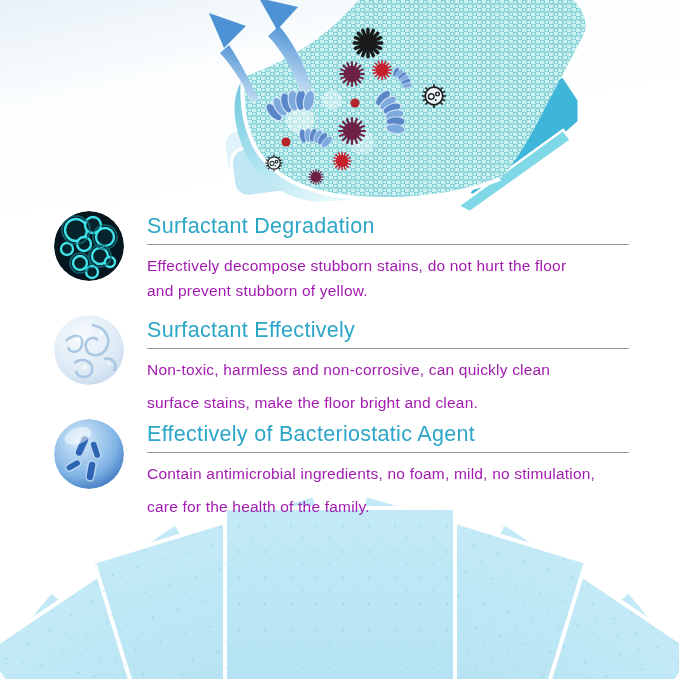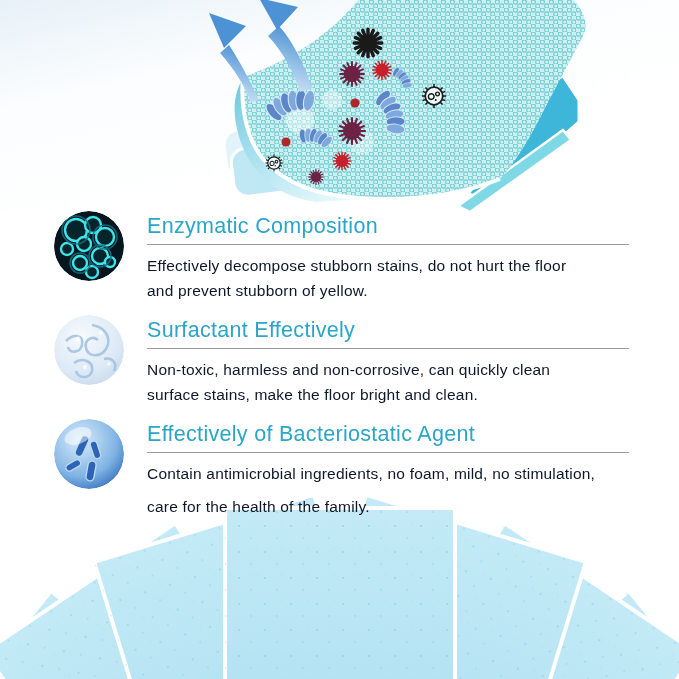--- a/index.html
+++ b/index.html
@@ -17,21 +17,21 @@
   .features{position:absolute;top:205px;left:0;width:679px;z-index:3;}
   .feature{display:flex;align-items:flex-start;height:104px;padding-left:54px;}
   .ficon{flex:none;width:70px;height:70px;margin-top:6px;border-radius:50%;overflow:hidden;}
   .ficon svg{display:block;}
   .ftext{margin-left:23px;width:500px;padding-top:8px;}
   .ftitle{
     margin:0;font-size:21.5px;line-height:26px;font-weight:500;
     color:#2ba5c8;letter-spacing:0.3px;white-space:nowrap;
   }
   .fdivider{width:482px;border-bottom:1.2px solid #9b9b9b;margin-top:5px;}
-  .fdesc{margin:8px 0 0;font-size:15.5px;line-height:25px;color:#0f172a;white-space:nowrap;letter-spacing:0.2px;}
+  .fdesc{margin:8px 0 0;font-size:15.5px;line-height:25px;color:#a21caf;white-space:nowrap;letter-spacing:0.2px;}
 
   
   .fan{position:absolute;left:0;bottom:0;width:679px;height:186px;z-index:0;}
 </style>
 </head>
 <body>
 
 <div class="canvas">
 
   <div class="hero">
@@ -182,21 +182,21 @@
             <g fill="none" stroke="#12707f" stroke-width="1.6" opacity="0.85">
               <circle cx="22" cy="19" r="14"></circle>
                 <circle cx="51" cy="26" r="12"></circle>
                 <circle cx="46" cy="45" r="11"></circle>
                 <circle cx="26" cy="52" r="10"></circle>
             </g>
           </g>
         </svg>
       </div>
       <div class="ftext">
-        <h2 class="ftitle">Enzymatic Composition</h2>
+        <h2 class="ftitle">Surfactant Degradation</h2>
         <div class="fdivider"></div>
         <p class="fdesc">Effectively decompose stubborn stains, do not hurt the floor</p>
         <p class="fdesc" style="margin-top:0">and prevent stubborn of yellow.</p>
       </div>
     </div>
 
     <div class="feature">
       <div class="ficon">
         <svg viewBox="0 0 70 70" width="70" height="70">
           <defs>
@@ -223,21 +223,21 @@
                 <circle cx="31" cy="52" r="2.2"></circle>
                 <circle cx="55" cy="49" r="1.8"></circle>
             </g>
           </g>
         </svg>
       </div>
       <div class="ftext">
         <h2 class="ftitle">Surfactant Effectively</h2>
         <div class="fdivider"></div>
         <p class="fdesc">Non-toxic, harmless and non-corrosive, can quickly clean</p>
-        <p class="fdesc" style="margin-top:0">surface stains, make the floor bright and clean.</p>
+        <p class="fdesc" style="margin-top:8px">surface stains, make the floor bright and clean.</p>
       </div>
     </div>
 
     <div class="feature">
       <div class="ficon">
         <svg viewBox="0 0 70 70" width="70" height="70">
           <defs>
             <radialGradient id="g3" cx="0.38" cy="0.3" r="0.95">
               <stop offset="0" stop-color="#d9ecfb"></stop>
                 <stop offset="0.55" stop-color="#7fb3e4"></stop>

